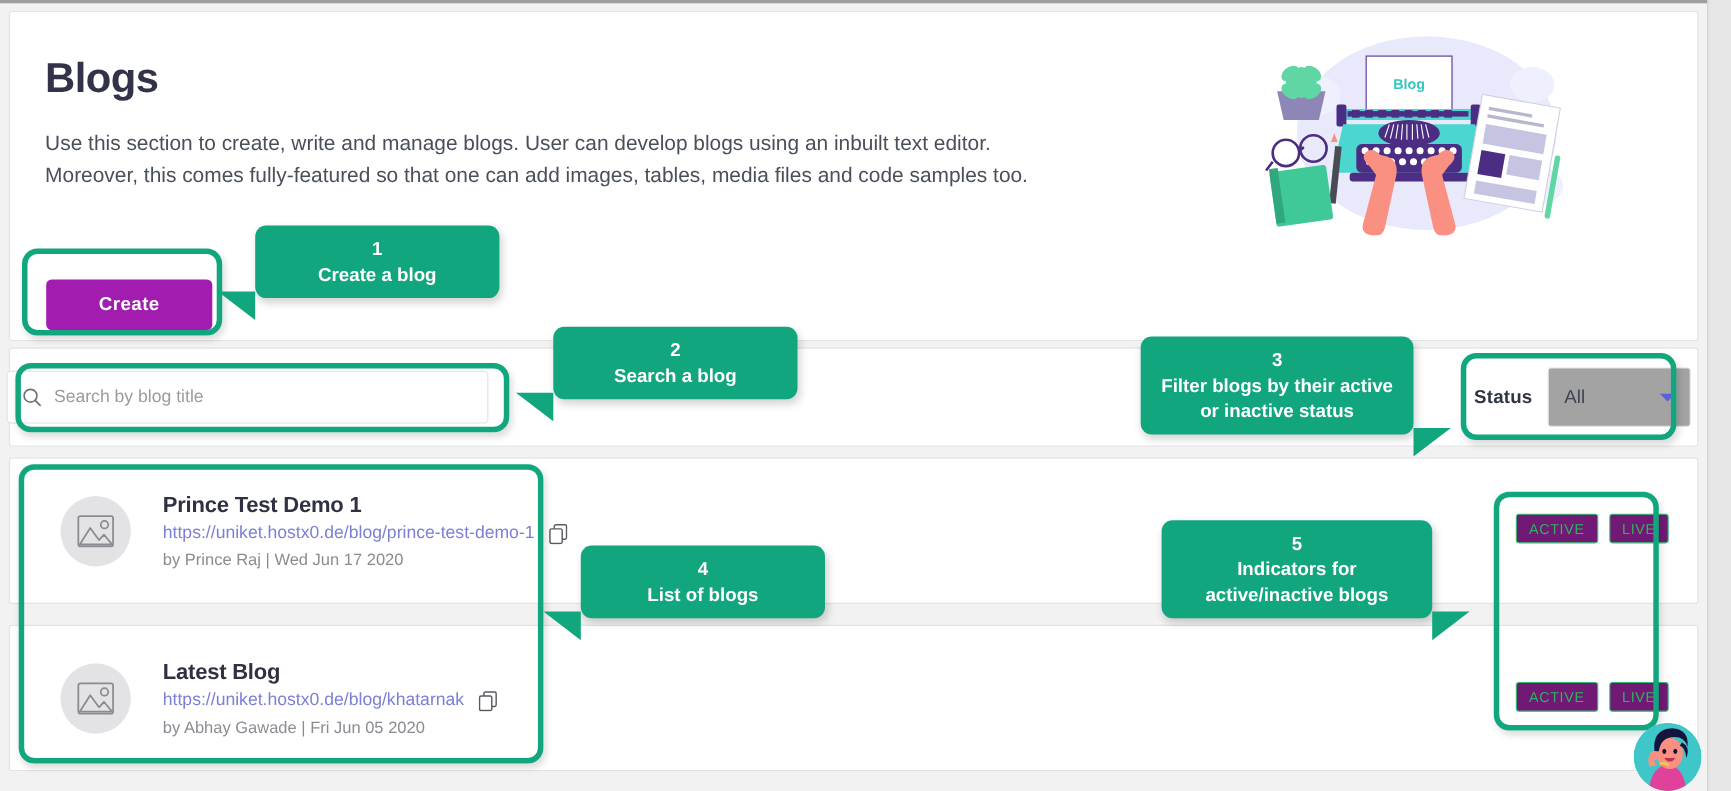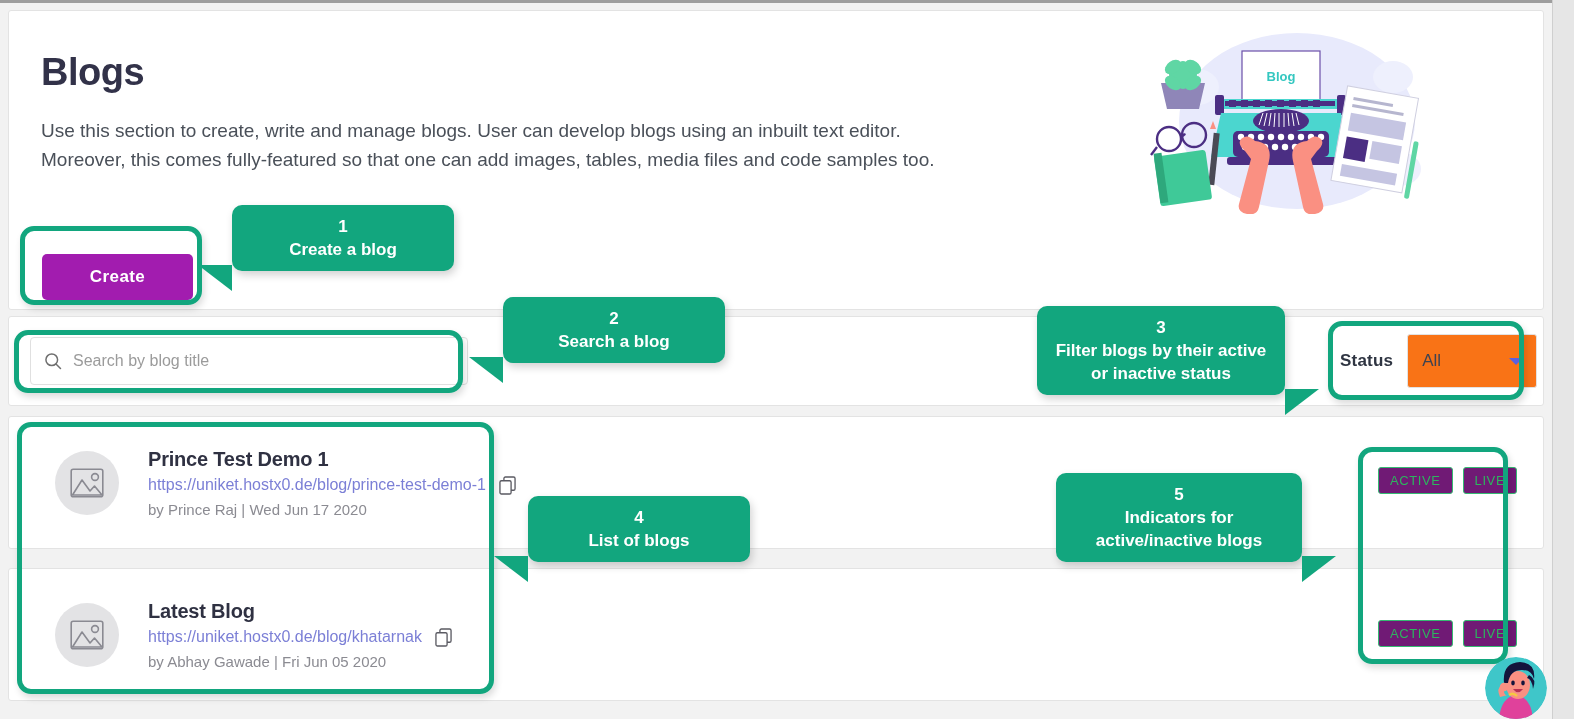--- a/index.html
+++ b/index.html
@@ -83,21 +83,21 @@
     font-family: "Liberation Sans", sans-serif;
     font-size: 17px;
     font-weight: bold;
     letter-spacing: 0.4px;
     cursor: pointer;
   }
 
   
   #search-wrap {
     position: absolute;
-    left: 30px; top: 337px;
+    left: 6px; top: 337px;
     width: 438px; height: 48px;
     border: 1px solid #e0e0e0;
     border-radius: 4px;
     display: flex;
     align-items: center;
     padding: 0 12px;
     background: #fff;
   }
   #search-icon { width: 20px; height: 20px; flex: 0 0 20px; margin-right: 10px; }
   #search-input {
@@ -126,21 +126,21 @@
     letter-spacing: 0.2px;
   }
   #status-select-wrap {
     position: relative;
     width: 130px; height: 54px;
     border: 1px solid #e2e2e2;
     border-radius: 3px;
     display: flex;
     align-items: center;
     padding: 0 14px;
-    background: #f97316;
+    background: #a3a3a3;
   }
   #status-value { font-size: 17px; color: #3f4351; }
   #status-caret {
     position: absolute; right: 13px; top: 50%;
     margin-top: -3px;
     width: 0; height: 0;
     border-left: 7px solid transparent;
     border-right: 7px solid transparent;
     border-top: 7px solid #5a60de;
   }

